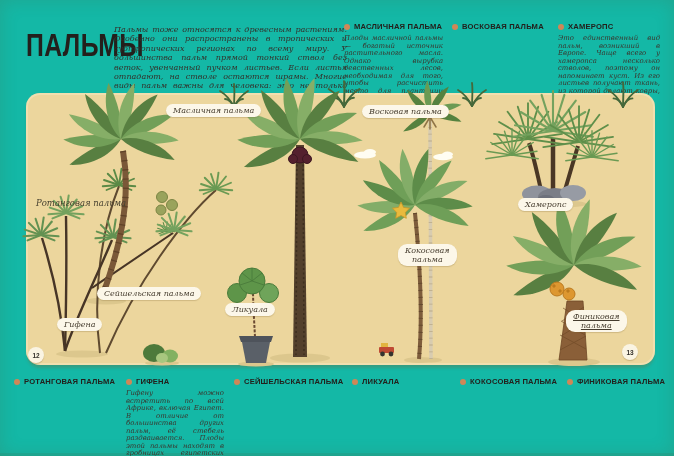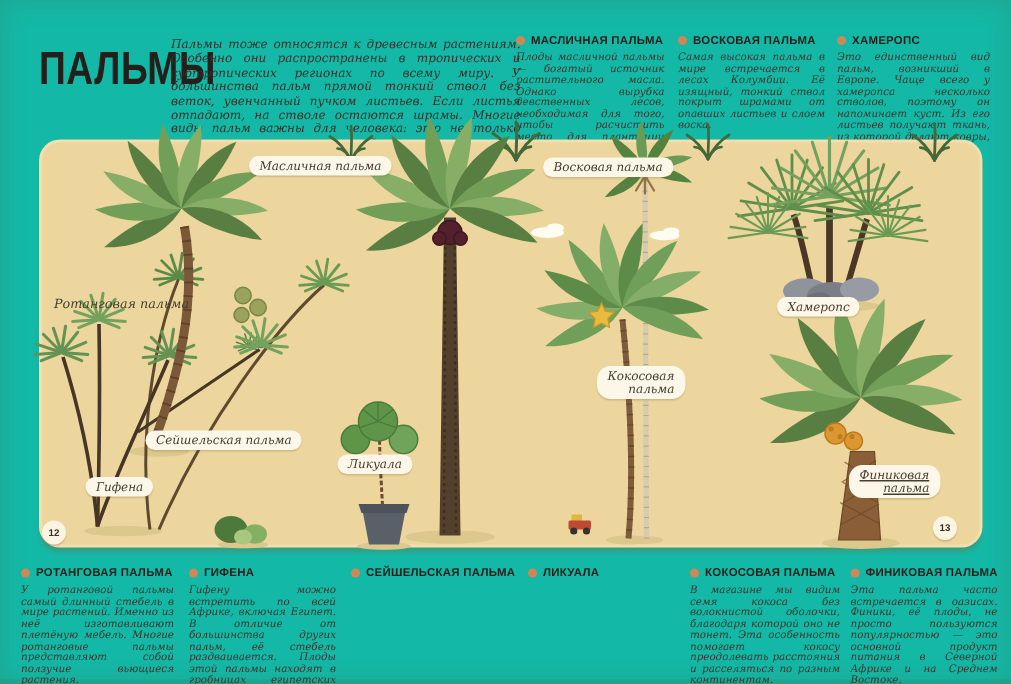--- a/index.html
+++ b/index.html
@@ -18,21 +18,21 @@
   .col-title{font-size:7.6px;font-weight:800;color:#23201c;letter-spacing:.2px;white-space:nowrap;}
   .col-body{font-family:"DejaVu Serif",serif;font-style:italic;font-size:6.9px;line-height:7.5px;
             color:#3a362e;text-align:justify;hyphens:auto;}
   
   #panel{position:absolute;left:26px;top:93px;width:629px;height:272px;background:#ecd69d;
          border-radius:14px;box-shadow:0 4px 3px -1px rgba(130,100,45,.3), inset 0 0 0 2px rgba(255,250,230,.25);}
   #panel svg{overflow:visible;display:block;}
   .pill{position:absolute;font-family:"DejaVu Serif",serif;font-style:italic;font-size:8px;
         color:#463d2f;background:#fcf7e9;border-radius:9px;padding:2px 7px;line-height:9px;
         box-shadow:0 1px 1px rgba(120,95,45,.25);}
-  .pill.two-line{white-space:pre-line;text-align:right;}
+  .pill.two-line{white-space:pre-line;text-align:center;}
   .plainlabel{position:absolute;font-family:"DejaVu Serif",serif;font-style:italic;font-size:8.5px;
         color:#46402f;}
   .pagenum{position:absolute;width:16px;height:16px;border-radius:50%;background:#faf4e2;
         font-size:6.5px;font-weight:700;color:#33302a;display:flex;align-items:center;
         justify-content:center;box-shadow:0 1px 1px rgba(120,95,45,.3);}
   #page-edge{position:absolute;left:0;bottom:0;width:100%;height:3px;background:rgba(90,70,30,.10);}
 </style>
 </head>
 <body>
 
@@ -46,21 +46,20 @@
       <span class="bullet"></span>
       <span class="col-title">МАСЛИЧНАЯ ПАЛЬМА</span>
     </div>
     <div class="col-body">Плоды масличной пальмы — богатый источник растительного масла. Однако вырубка девственных лесов, необходимая для того, чтобы расчистить место для плантации таких пальм, плохо сказывается на окружающей среде.</div>
   </div>
   <div class="col" style="left:452px;top:22px;width:98px;">
     <div class="col-head">
       <span class="bullet"></span>
       <span class="col-title">ВОСКОВАЯ ПАЛЬМА</span>
     </div>
-    <div class="col-body">Самая высокая пальма в мире встречается в лесах Колумбии. Её изящный, тонкий ствол покрыт шрамами от опавших листьев и слоем воска.</div>
   </div>
   <div class="col" style="left:558px;top:22px;width:102px;">
     <div class="col-head">
       <span class="bullet"></span>
       <span class="col-title">ХАМЕРОПС</span>
     </div>
     <div class="col-body">Это единственный вид пальм, возникший в Европе. Чаще всего у хамеропса несколько стволов, поэтому он напоминает куст. Из его листьев получают ткань, из которой делают ковры, шляпы, корзины.</div>
   </div>
 
   <div id="panel">
@@ -318,21 +317,20 @@
 
     <div class="pagenum" style="left:2px;top:254px;">12</div>
     <div class="pagenum" style="left:596px;top:251px;">13</div>
   </div>
 
   <div class="col" style="left:14px;top:377px;width:102px;">
     <div class="col-head">
       <span class="bullet"></span>
       <span class="col-title">РОТАНГОВАЯ ПАЛЬМА</span>
     </div>
-    <div class="col-body">У ротанговой пальмы самый длинный стебель в мире растений. Именно из неё изготавливают плетёную мебель. Многие ротанговые пальмы представляют собой ползучие вьющиеся растения.</div>
   </div>
   <div class="col" style="left:126px;top:377px;width:98px;">
     <div class="col-head">
       <span class="bullet"></span>
       <span class="col-title">ГИФЕНА</span>
     </div>
     <div class="col-body">Гифену можно встретить по всей Африке, включая Египет. В отличие от большинства других пальм, её стебель раздваивается. Плоды этой пальмы находят в гробницах египетских фараонов.</div>
   </div>
   <div class="col" style="left:234px;top:377px;width:108px;">
     <div class="col-head">
@@ -344,24 +342,22 @@
     <div class="col-head">
       <span class="bullet"></span>
       <span class="col-title">ЛИКУАЛА</span>
     </div>
   </div>
   <div class="col" style="left:460px;top:377px;width:100px;">
     <div class="col-head">
       <span class="bullet"></span>
       <span class="col-title">КОКОСОВАЯ ПАЛЬМА</span>
     </div>
-    <div class="col-body">В магазине мы видим семя кокоса без волокнистой оболочки, благодаря которой оно не тонет. Эта особенность помогает кокосу преодолевать расстояния и расселяться по разным континентам.</div>
   </div>
   <div class="col" style="left:567px;top:377px;width:98px;">
     <div class="col-head">
       <span class="bullet"></span>
       <span class="col-title">ФИНИКОВАЯ ПАЛЬМА</span>
     </div>
-    <div class="col-body">Эта пальма часто встречается в оазисах. Финики, её плоды, не просто пользуются популярностью — это основной продукт питания в Северной Африке и на Среднем Востоке.</div>
   </div>
 
   <div id="page-edge"></div>
 </div>
 
 </body></html>

